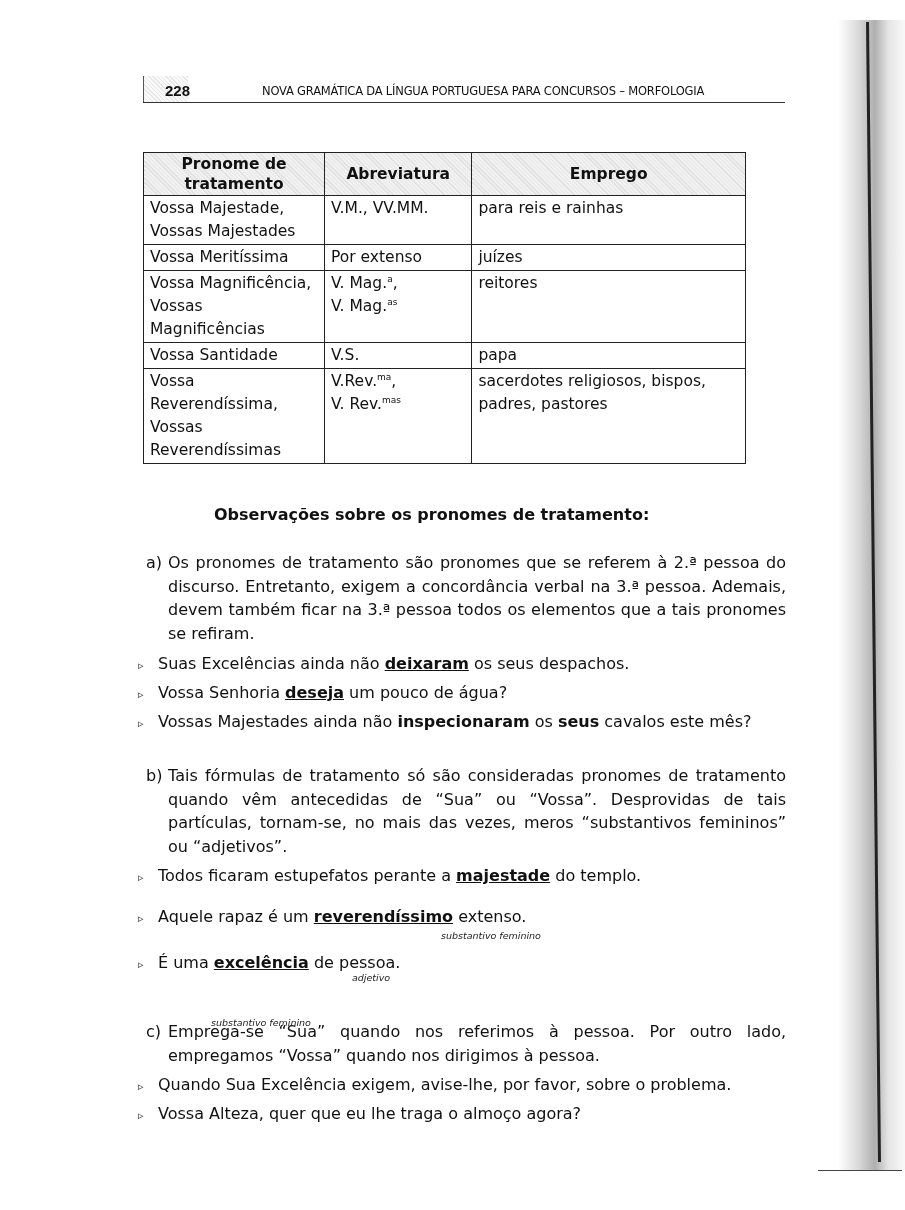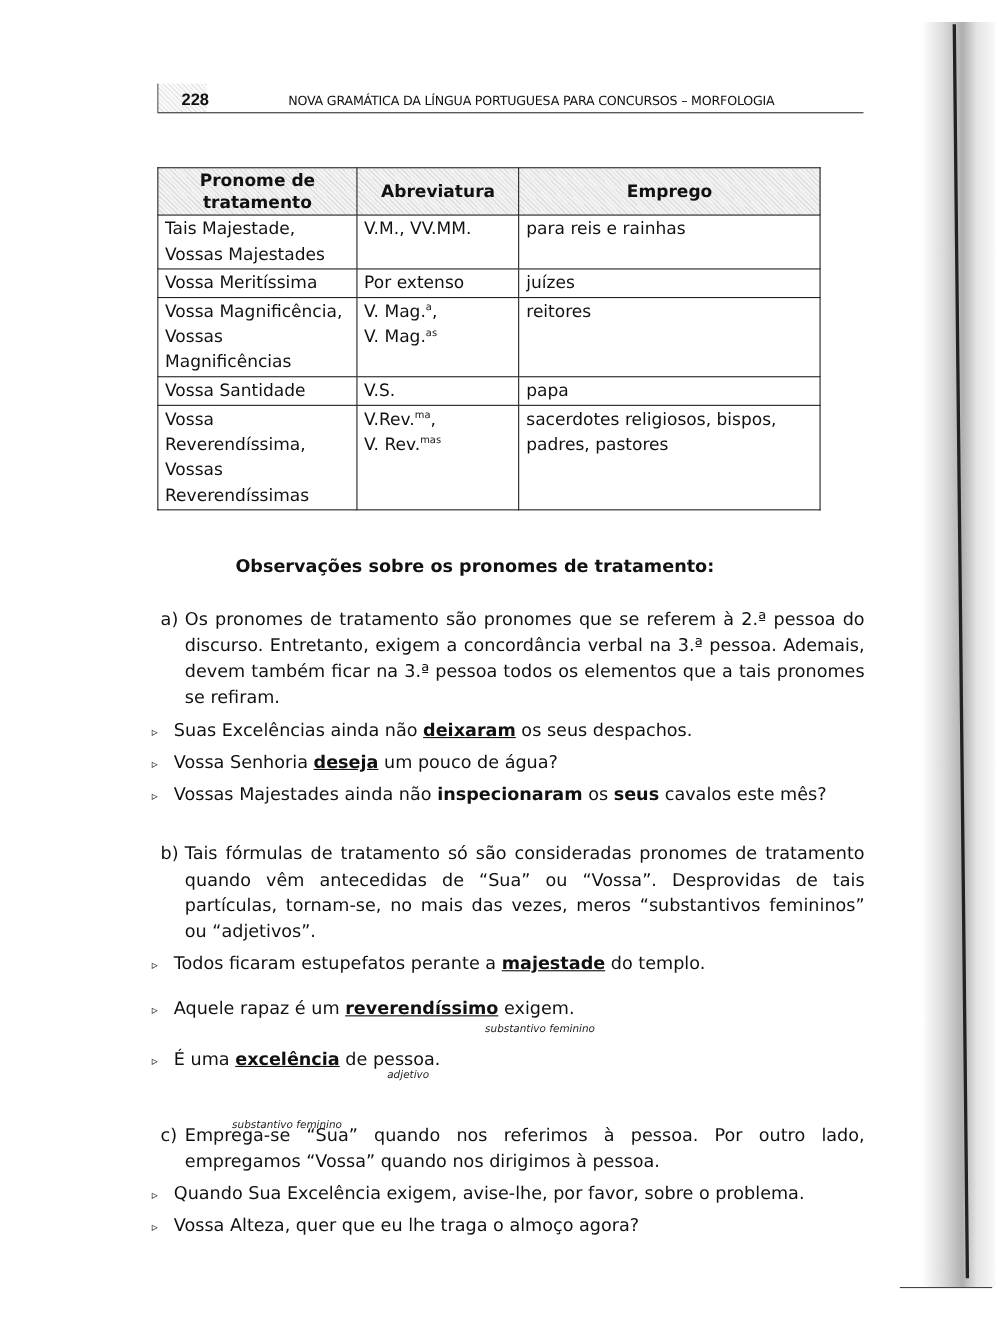--- a/index.html
+++ b/index.html
@@ -96,21 +96,21 @@
       <col class="c2">
       <col class="c3">
     </colgroup>
   <tbody>
       <tr>
     <th><span>Pronome de tratamento</span></th>
     <th><span>Abreviatura</span></th>
     <th><span>Emprego</span></th>
   </tr>
   <tr>
-    <td><span>Tais Majestade,</span><br><span>Vossas Majestades</span></td>
+    <td><span>Vossa Majestade,</span><br><span>Vossas Majestades</span></td>
     <td><span>V.M., VV.MM.</span></td>
     <td><span>para reis e rainhas</span></td>
   </tr>
   <tr>
     <td><span>Vossa Meritíssima</span></td>
     <td><span>Por extenso</span></td>
     <td><span>juízes</span></td>
   </tr>
   <tr>
     <td><span>Vossa Magnificência,</span><br><span>Vossas</span><br><span>Magnificências</span></td>
@@ -154,21 +154,21 @@
 
 <div class="para" style="top:764px;">
   <span class="letter">b)</span>
   <span class="txt">Tais fórmulas de tratamento só são consideradas pronomes de tratamento quando vêm antecedidas de “Sua” ou “Vossa”. Desprovidas de tais partículas, tornam-se, no mais das vezes, meros “substantivos femininos” ou “adjetivos”.</span>
 </div>
 <div class="ex" style="top:866px;">
   <span class="bullet">▹</span><span>Todos ficaram estupefatos perante a </span><span class="ul">majestade</span><span> do templo.</span>
 </div>
 <div class="gloss" style="left:441px; top:887px;">substantivo feminino</div>
 <div class="ex" style="top:907px;">
-  <span class="bullet">▹</span><span>Aquele rapaz é um </span><span class="ul">reverendíssimo</span><span> exigem.</span>
+  <span class="bullet">▹</span><span>Aquele rapaz é um </span><span class="ul">reverendíssimo</span><span> extenso.</span>
 </div>
 <div class="gloss" style="left:352px; top:929px;">adjetivo</div>
 <div class="ex" style="top:953px;">
   <span class="bullet">▹</span><span>É uma </span><span class="ul">excelência</span><span> de pessoa.</span>
 </div>
 <div class="gloss" style="left:211px; top:974px;">substantivo feminino</div>
 
 <div class="para" style="top:1020px;">
   <span class="letter">c)</span>
   <span class="txt">Emprega-se “Sua” quando nos referimos à pessoa. Por outro lado, empregamos “Vossa” quando nos dirigimos à pessoa.</span>

